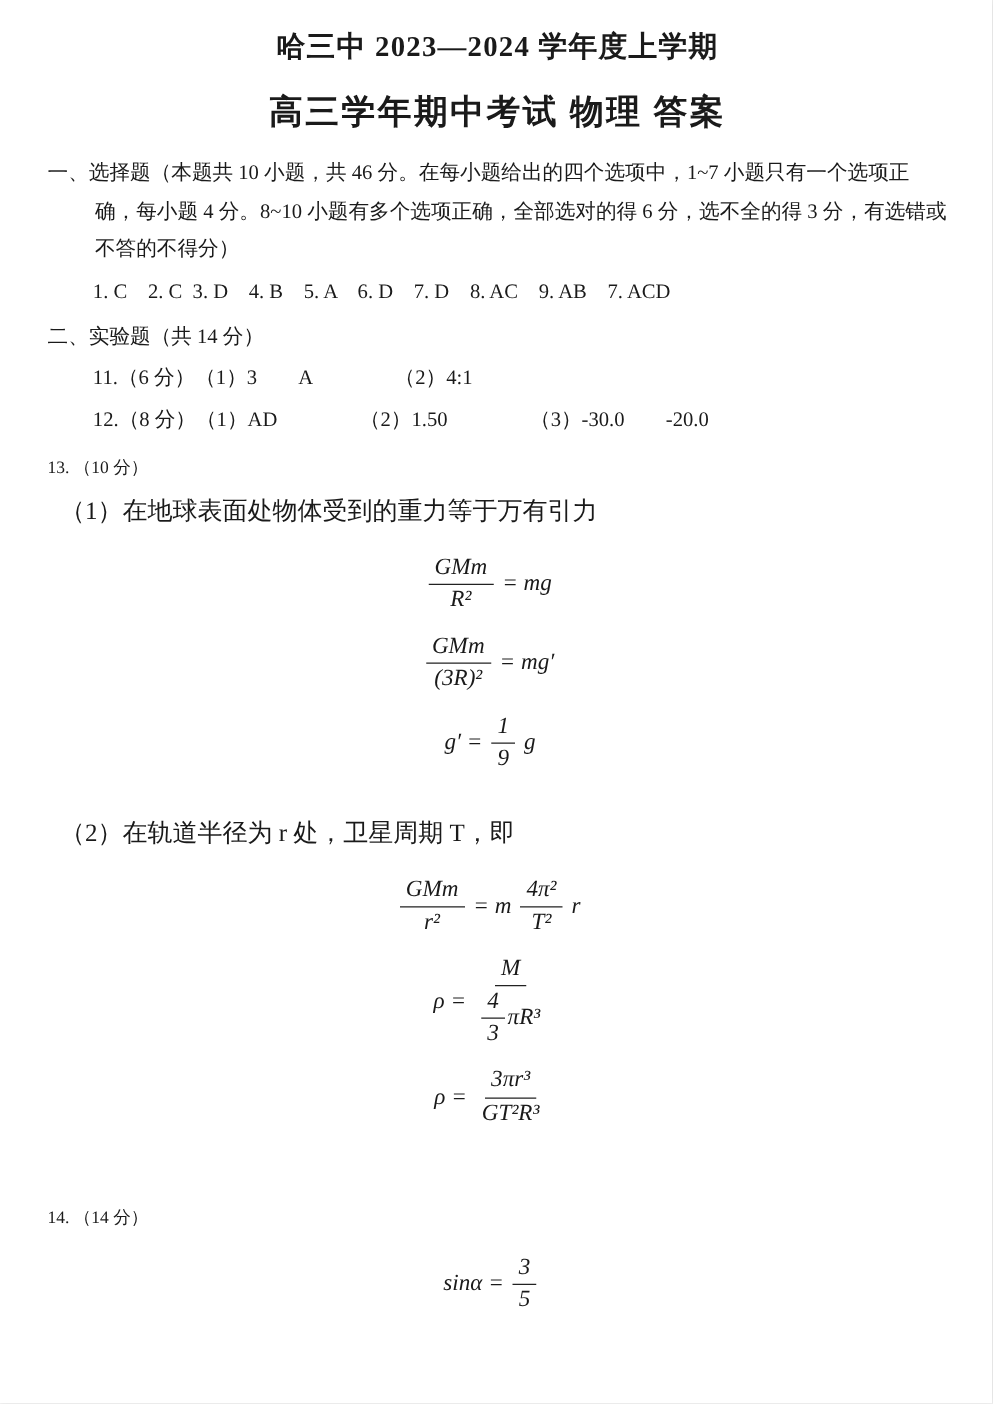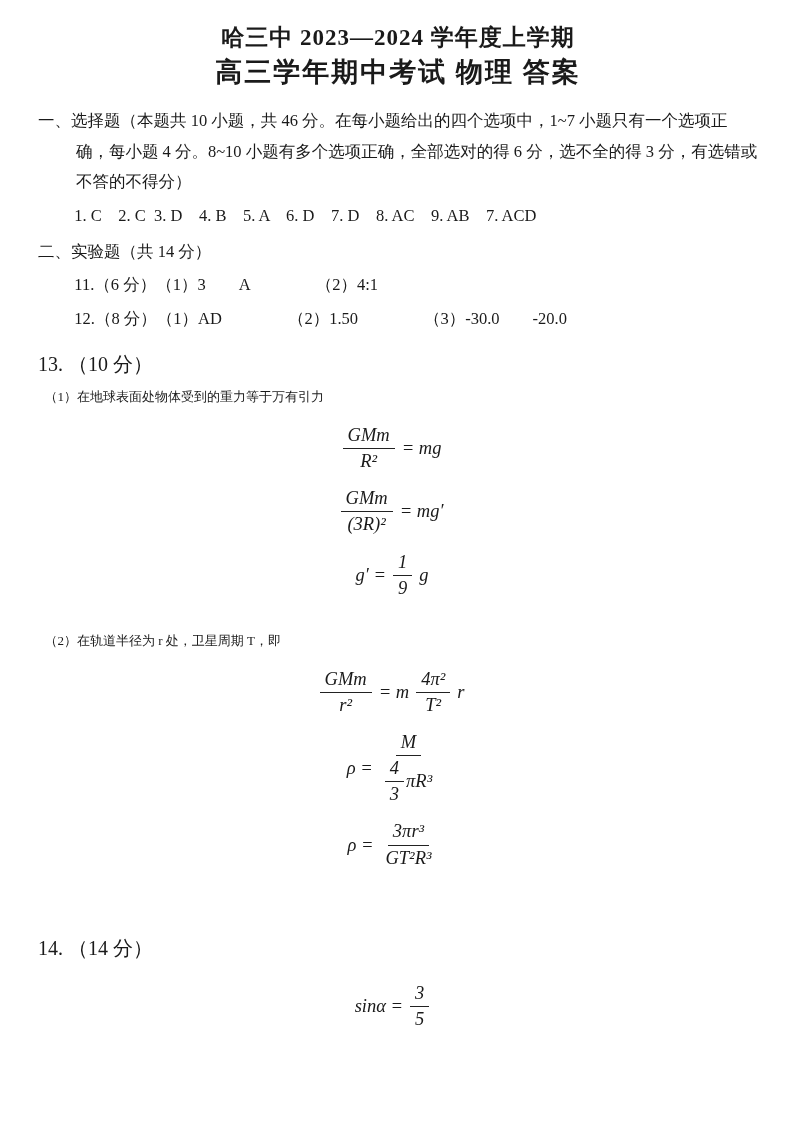--- a/index.html
+++ b/index.html
@@ -20,41 +20,41 @@
     font-size: 23px;
     font-weight: bold;
     letter-spacing: 1px;
     margin-top: 4px;
   }
   .title2 {
     text-align: center;
     font-size: 27px;
     font-weight: bold;
     letter-spacing: 2px;
-    margin-top: 1px;
+    margin-top: 18px;
     margin-bottom: 16px;
   }
   .section-heading {
     font-size: 16.5px;
     line-height: 1.85;
     padding-left: 2.3em;
     text-indent: -2.3em;
     margin-top: 6px;
     white-space: pre-wrap;
   }
   .section-heading.no-hang { padding-left: 0; text-indent: 0; }
   .answer-line {
     font-size: 16.5px;
     line-height: 1.9;
     padding-left: 2.2em;
     white-space: pre-wrap;
     margin-top: 2px;
   }
-  .q-label { font-size: 20px; line-height: 2.0; margin-top: 10px; }
-  .q-part  { font-size: 13px; line-height: 2.0; padding-left: 0.5em; white-space: pre-wrap; }
+  .q-label { font-size: 14px; line-height: 2.0; margin-top: 10px; }
+  .q-part  { font-size: 20px; line-height: 2.0; padding-left: 0.5em; white-space: pre-wrap; }
 
   .formula-row {
     display: flex;
     justify-content: center;
     align-items: center;
     gap: 7px;
     font-family: "Liberation Serif", "DejaVu Serif", serif;
     font-style: italic;
     font-size: 18.5px;
     margin: 14px 0;

